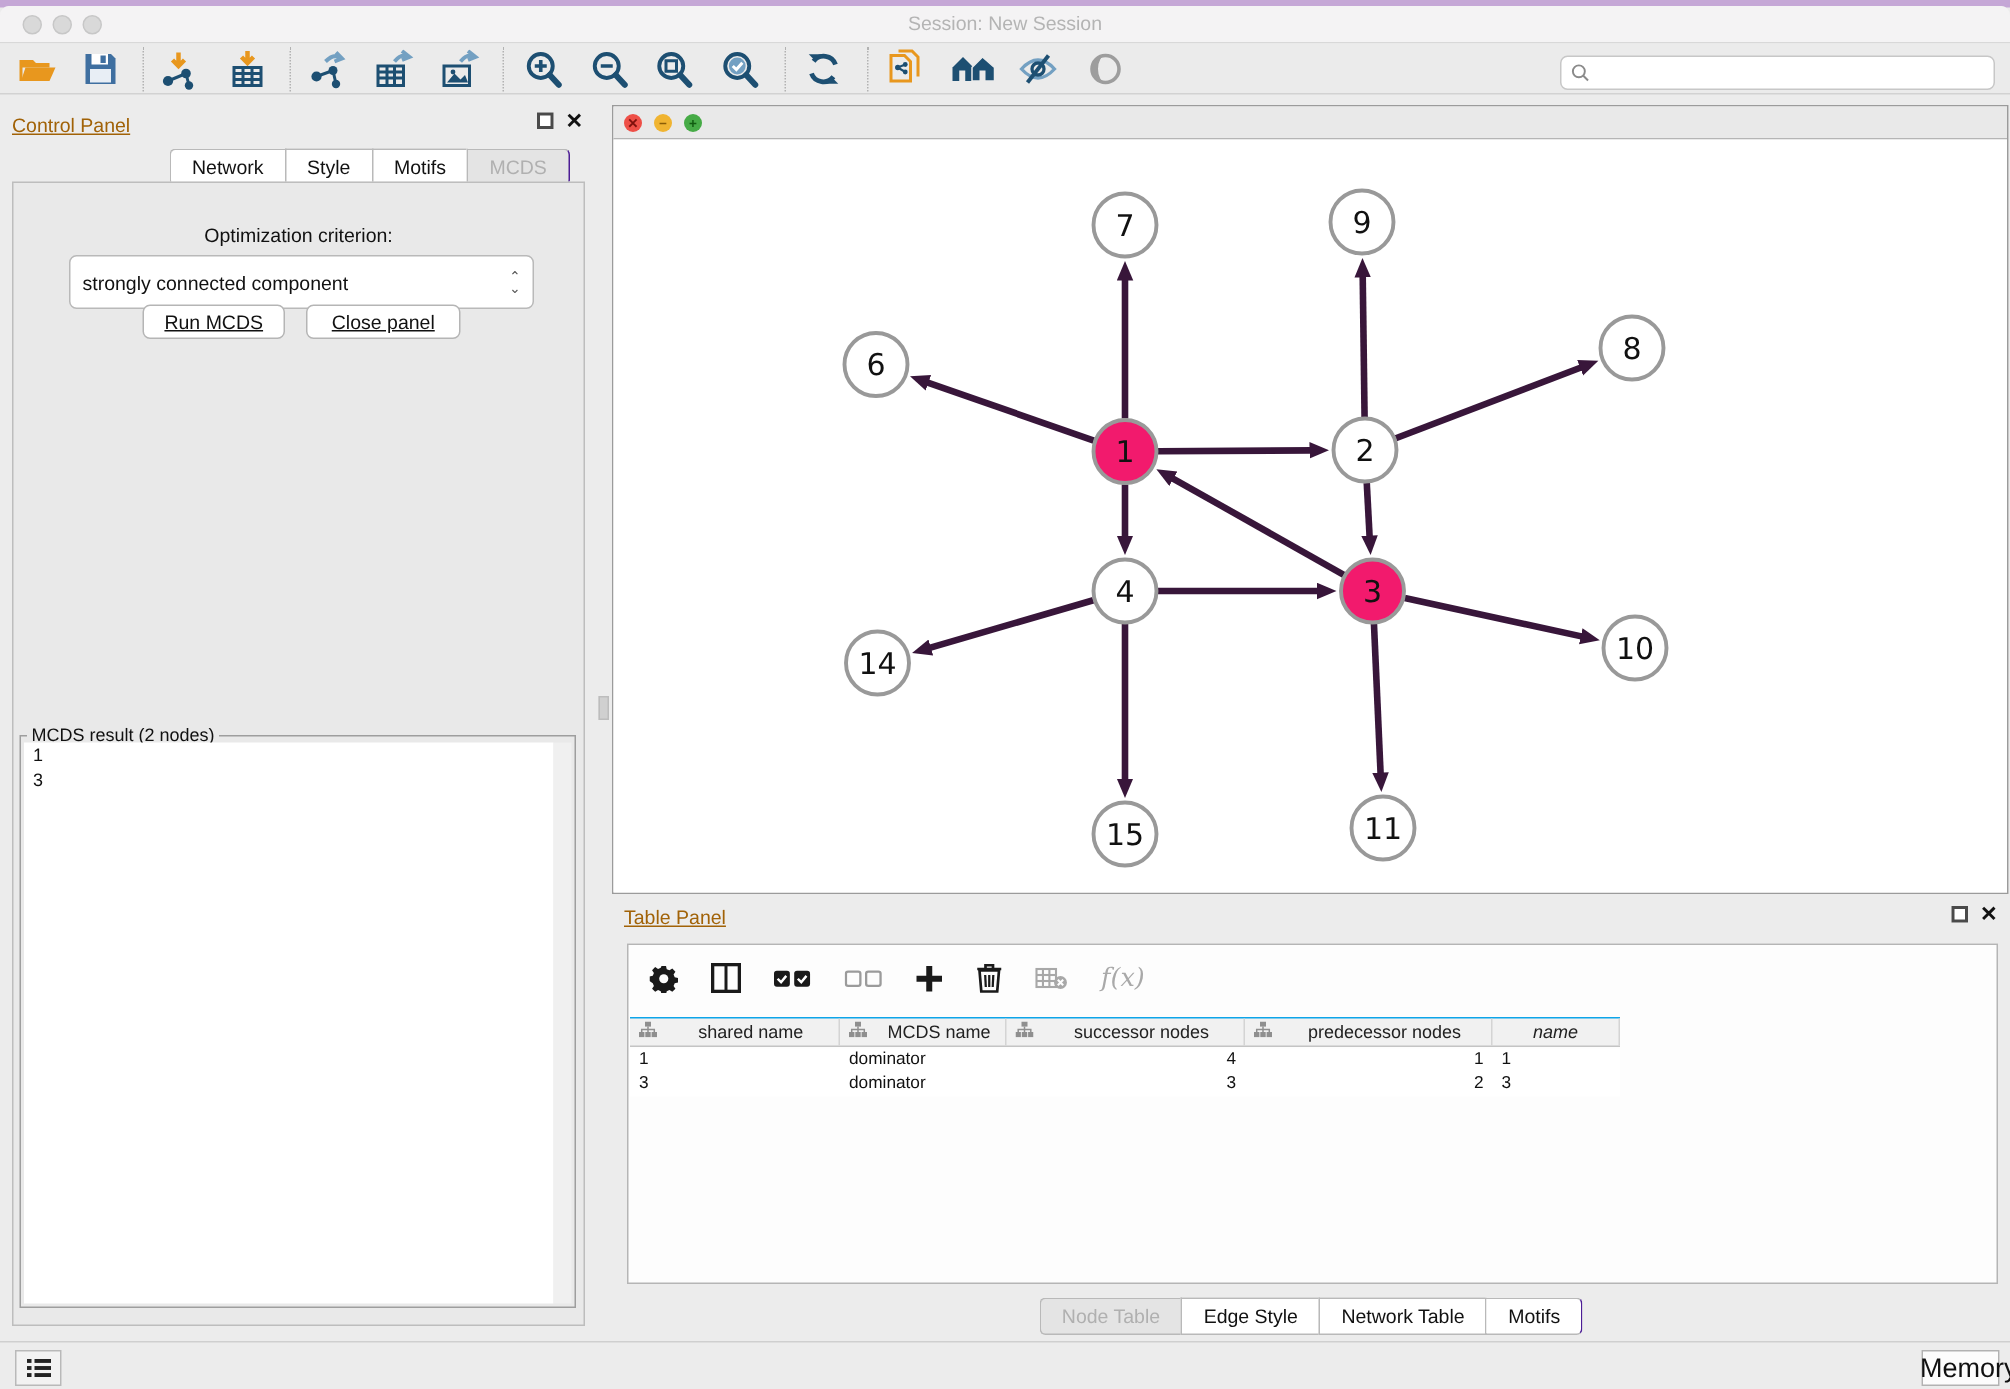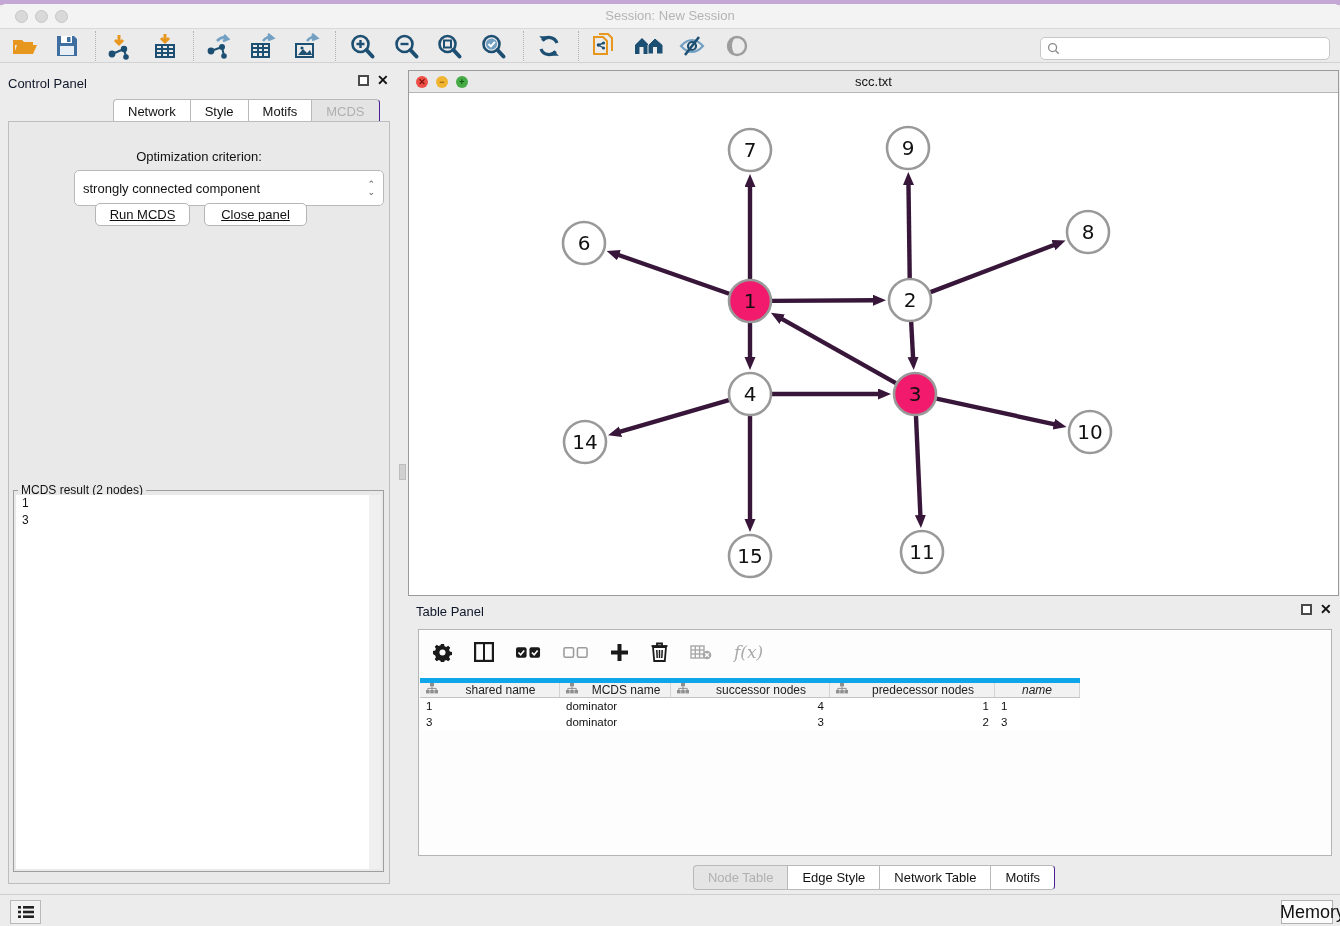--- a/index.html
+++ b/index.html
@@ -22,35 +22,35 @@
   .toolbar { position:absolute; left:0; top:25px; width:100%; height:34px; background:#ebebeb;
              border-bottom:1px solid #d2d2d2; }
   .tb-icon { position:absolute; top:3px; width:30px; height:28px; display:flex; align-items:center; justify-content:center; }
   .tb-sep { position:absolute; top:2px; height:30px; width:0; border-left:1px dotted #b2b2b2; }
   .search-wrap { position:absolute; left:1040px; top:8px; width:290px; height:23px; background:#fff;
                  border:1px solid #c7c7c7; border-radius:5px; display:flex; align-items:center; padding-left:6px; }
   .search-wrap input { border:none; outline:none; flex:1; font-size:12px; background:transparent; margin-left:4px; }
 
   
   .control-panel { position:absolute; left:0; top:60px; width:399px; height:834px; background:#ececec; }
-  .cp-header { position:absolute; left:8px; top:12px; font-size:13px; color:#0f172a; }
+  .cp-header { position:absolute; left:8px; top:12px; font-size:13px; color:#a16207;text-decoration:underline; }
   .panel-btns { position:absolute; top:11px; display:flex; gap:8px; align-items:center; }
   .float-btn { width:11px; height:11px; border:2px solid #4a4a4a; background:#fff; display:inline-block; }
   .close-btn { font-size:14px; font-weight:bold; color:#111; line-height:11px; }
   .tabrow { position:absolute; display:flex;padding-left:36px; }
   .tab { font-size:13px; padding:4px 14px; background:#fff; border:1px solid #b9b9b9; border-right:none; color:#111; }
   .tab:first-child { border-radius:4px 0 0 4px; }
   .tab:last-child { border-right:1px solid #4c1d95; border-radius:0 4px 4px 0; }
   .tab.active { background:#e4e4e4; color:#b0b0b0; }
   .cp-content { position:absolute; left:8px; top:57px; width:382px; height:763px;
                 background:#e9e9e9; border:1px solid #bdbdbd; }
   .opt-label { position:absolute; width:100%; text-align:center; top:27px; font-size:13px; color:#111; }
   .cp-select { position:absolute; left:37px; top:48px; width:310px; height:36px; background:#fff;
                border:1px solid #b9b9b9; border-radius:5px; font-size:13px; color:#111;
-               display:flex; align-items:center; padding:0 8px;margin-left:28px; }
+               display:flex; align-items:center; padding:0 8px; }
   .cp-select .stepper { margin-left:auto; font-size:9px; line-height:8px; color:#555; text-align:center; }
   .cp-btn { position:absolute; top:81px; height:23px; background:#fff; border:1px solid #b5b5b5;
             border-radius:5px; font-size:13px; color:#111; display:flex; align-items:center; justify-content:center;text-decoration:underline; }
   .fieldset { position:absolute; left:4px; top:368px; width:371px; height:382px; border:1px solid #9e9e9e; }
   .fieldset .legend { position:absolute; top:-8px; left:4px; background:#e9e9e9; font-size:12px; padding:0 3px; color:#111; }
   .result-area { position:absolute; left:2px; top:4px; width:353px; height:374px; background:#fff; overflow:hidden; }
   .result-area .line { font-size:12px; color:#111; padding-left:6px; line-height:17px; }
   .result-scroll { position:absolute; right:2px; top:4px; width:12px; height:374px; background:#f0f0f0; }
 
   
@@ -62,21 +62,21 @@
              font-size:9px; font-weight:bold; text-align:center; line-height:12px; }
   .net-canvas { position:relative; width:929px; height:502px; background:#fff; }
   .divider-handle { position:absolute; background:#d0d0d0; border:1px solid #bdbdbd; }
 
   
   .table-panel { position:absolute; left:408px; top:594px; width:932px; height:300px; background:#ececec; }
   .tp-box { position:absolute; left:10px; top:31px; width:914px; height:227px; background:#fdfdfd; border:1px solid #b5b5b5; }
   .tp-toolbar { position:absolute; left:0; top:0; width:100%; height:44px; display:flex; align-items:center; padding-left:14px; gap:22px;text-align:center; }
   .tp-tool { display:flex; align-items:center; justify-content:center; }
   .tbl-header { position:absolute; left:1px; top:48px; display:flex; background:#f1f1f1;
-                border-top:5px solid #0ea5e9; border-bottom:1px solid #c4c4c4; height:20px; }
+                border-top:1px solid #0ea5e9; border-bottom:1px solid #c4c4c4; height:20px; }
   .th-cell { font-size:12px; color:#222; display:flex; align-items:center; border-right:1px solid #d4d4d4; position:relative; }
   .th-cell .th-label { flex:1; text-align:center; }
   .tbl-row { position:absolute; left:1px; display:flex; height:16px; background:#fff; }
   .td-cell { font-size:11.5px; color:#111; padding:1px 6px 0 6px; }
   .tp-tabs { position:absolute; left:0; bottom:8px; width:100%; display:flex; justify-content:center; }
 
   .statusbar { position:absolute; left:0; top:890px; width:100%; height:32px; background:#ececec; border-top:1px solid #cfcfcf; }
   .list-btn { position:absolute; left:10px; top:5px; width:31px; height:24px; background:#f2f2f2;
               border:1px solid #b9b9b9; display:flex; align-items:center; justify-content:center; }
   .memory-btn { position:absolute; right:7px; top:5px; width:52px; height:24px; background:#fcfcfc;
@@ -283,21 +283,20 @@
     </div>
 
     <div class="divider-handle" style="left:399px; top:460px; width:7px; height:16px"></div>
     <div class="divider-handle" style="left:863px; top:585px; width:12px; height:6px"></div>
 
     <div class="net-window">
       <div class="net-titlebar">
         <span class="mac-dot" style="left:7px;  background:#ee4f47; color:#7e100c;">✕</span>
         <span class="mac-dot" style="left:27px; background:#f0b431; color:#8a5d06;">−</span>
         <span class="mac-dot" style="left:47px; background:#46ab46; color:#115c11;">+</span>
-        <span class="t-text">scc.txt</span>
       </div>
       <div class="net-canvas">
         <svg id="graph-svg" width="929" height="502" viewBox="0 0 929 502">
             <defs>
               <marker id="arrow" markerUnits="userSpaceOnUse" markerWidth="16" markerHeight="14" refX="2" refY="5.5" orient="auto">
                 <path d="M0,0 L13,5.5 L0,11 Z" fill="#38163a"></path>
               </marker>
             </defs>
             <line x1="341" y1="186" x2="341" y2="92" stroke="#38163a" stroke-width="4.4" marker-end="url(#arrow)"></line>
             <line x1="320.23121807335133" y1="200.7434376400866" x2="208.04124397421378" y2="161.54453102713495" stroke="#38163a" stroke-width="4.4" marker-end="url(#arrow)"></line>

